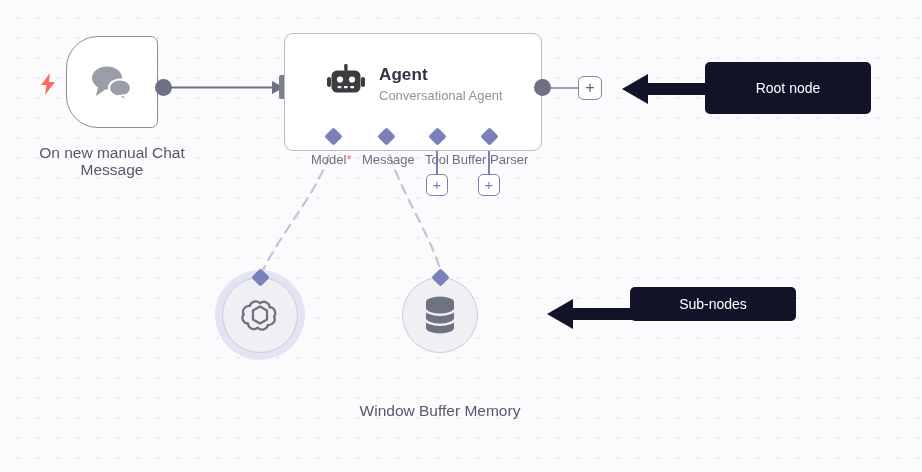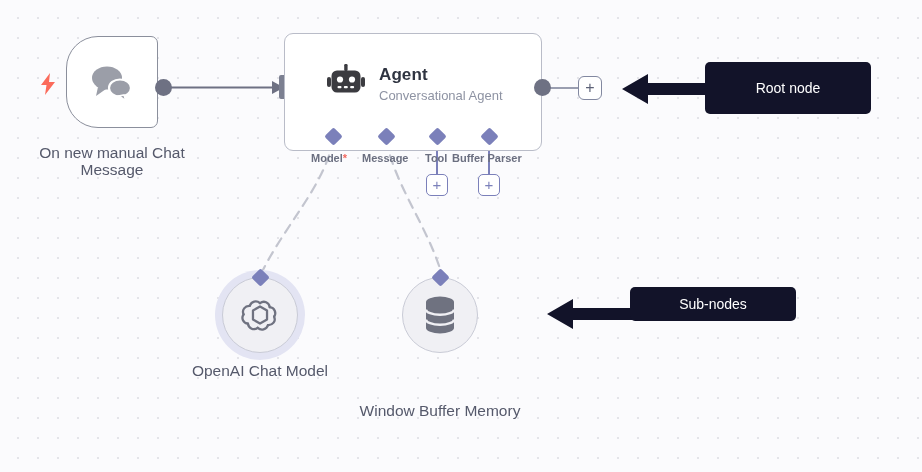--- a/index.html
+++ b/index.html
@@ -156,24 +156,23 @@
   .diamond {
     position: absolute;
     width: 13px;
     height: 13px;
     background: #7b80ba;
     transform: rotate(45deg);
     border-radius: 2px;
   }
   .port-label {
     position: absolute;
-    font-size: 11px;
+    font-size: 13px;
     color: #6b6f80;
     white-space: nowrap;
-    font-weight: bold;
   }
   .req-star {
     color: #f2685f;
   }
   .sub-plus-button {
     position: absolute;
     width: 22px;
     height: 22px;
     border: 1.8px solid #7b80ba;
     border-radius: 5px;
@@ -323,21 +322,20 @@
         <path d="M28.4 30.6 c -1.6 4.9 -7.2 6.2 -10.8 2.9"></path>
         <path d="M17.6 33.5 c -4.2 3.2 -9.5 0.6 -10.3 -4.3"></path>
         <path d="M7.3 29.2 c -5.1 -0.6 -7.3 -5.8 -4.6 -9.9"></path>
         <path d="M2.7 19.3 c -2.1 -4.7 1.6 -9.2 6.5 -8.9"></path>
         <path d="M9.2 10.4 c 1.6 -4.9 7.2 -6.2 10.8 -2.9"></path>
         <path d="M12.6 15.3 L20 11 l 7.4 4.3 v 9.4 L20 29 l -7.4 -4.3 z"></path>
       </g>
     </svg>
   </div>
   <div class="diamond" style="left:254px; top:271px;"></div>
-  <div class="subnode-label" style="left:175px; top:360px;">OpenAI Chat Model</div>
 
   <div class="subnode" style="left:402px; top:277px;">
     <svg class="subnode-icon" width="38" height="40" viewBox="0 0 38 40">
       <ellipse cx="19" cy="7" rx="14" ry="5.4" fill="#6f7280"></ellipse>
       <path d="M5 7 v 8 a 14 5.4 0 0 0 28 0 v -8 z" fill="#6f7280"></path>
       <path d="M5 17 v 8 a 14 5.4 0 0 0 28 0 v -8 z" fill="#6f7280"></path>
       <path d="M5 27 v 6 a 14 5.4 0 0 0 28 0 v -6 z" fill="#6f7280"></path>
       <ellipse cx="19" cy="15.6" rx="14" ry="5.4" fill="#ffffff" opacity="0"></ellipse>
       <path d="M5 14.4 a 14 5.4 0 0 0 28 0" fill="none" stroke="#f0f0f4" stroke-width="2.4"></path>
       <path d="M5 24.4 a 14 5.4 0 0 0 28 0" fill="none" stroke="#f0f0f4" stroke-width="2.4"></path>

